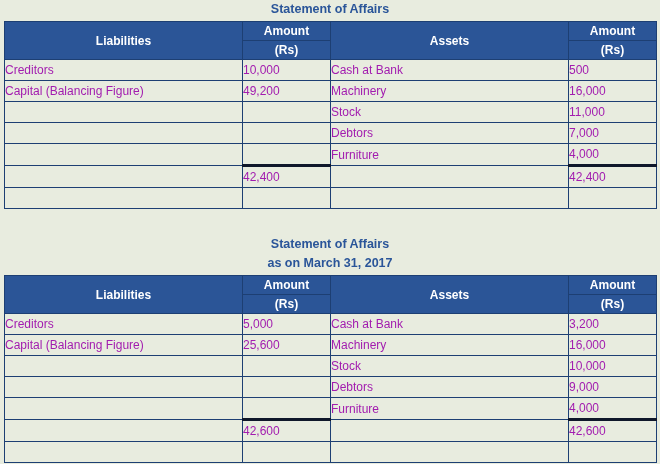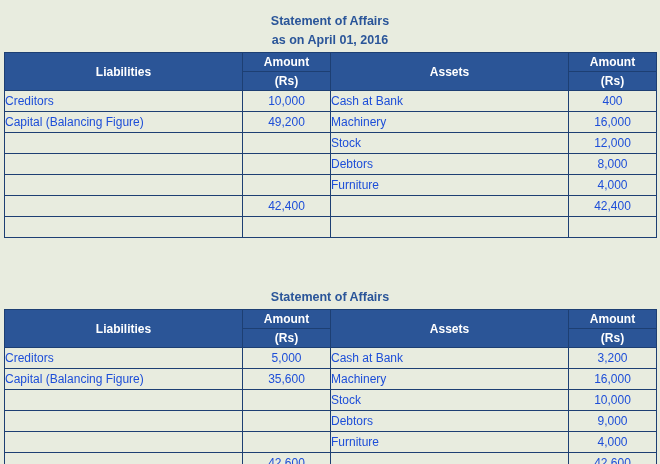--- a/index.html
+++ b/index.html
@@ -16,21 +16,21 @@
   }
   .page {
     width: 660px;
     height: 464px;
     position: relative;
     box-sizing: border-box;
   }
   .block {
     width: 660px;
     box-sizing: border-box;
-    padding: 12px 4px;
+    padding: 0 4px;
   }
   .block-title {
     text-align: center;
     font-weight: bold;
     font-size: 12.5px;
     color: #2a5599;
     line-height: 19px;
   }
   table.soa {
     border-collapse: collapse;
@@ -66,56 +66,55 @@
     margin-top: 32px;
   }
   .col-lia { width: 238px; }
   .col-amt1 { width: 88px; }
   .col-ass { width: 238px; }
   .col-amt2 { width: 88px; }
 
   tbody td {
     height: 20px;
     line-height: 20px;
-    color: #1d4ed8;
+    color: #a21caf;
     background: #e8ecdf;
   }
   td.text {
     text-align: left;
     padding-left: 6px;
   }
   td.num {
-    text-align: center;
+    text-align: left;
     padding-right: 6px;
   }
   td.blank {
     height: 20px;
   }
   tr.total td.num {
-    border-top: 1px solid #0f172a;
+    border-top: 3px solid #0f172a;
   }
   tr.total td.text {
     border-top: none;
   }
   td.dbl {
     border-top: 3px double #1d3f73;
     height: 10px;
   }
   .gap {
     height: 26px;
   }
 </style>
 </head>
 <body>
 
 <div class="page">
 
   <div class="block">
     <div class="block-title">Statement of Affairs</div>
-    <div class="block-title">as on April 01, 2016</div>
 
     <table class="soa">
       <colgroup>
         <col class="col-lia">
           <col class="col-amt1">
           <col class="col-ass">
           <col class="col-amt2">
       </colgroup>
       <thead>
         <tr class="r1">
@@ -127,39 +126,39 @@
         <tr class="r2">
           <th>(Rs)</th>
           <th>(Rs)</th>
         </tr>
       </thead>
       <tbody>
         <tr>
           <td class="text">Creditors</td>
           <td class="num">10,000</td>
           <td class="text">Cash at Bank</td>
-          <td class="num">400</td>
+          <td class="num">500</td>
         </tr>
         <tr>
           <td class="text">Capital (Balancing Figure)</td>
           <td class="num">49,200</td>
           <td class="text">Machinery</td>
           <td class="num">16,000</td>
         </tr>
         <tr>
           <td class="text"></td>
           <td class="num"></td>
           <td class="text">Stock</td>
-          <td class="num">12,000</td>
+          <td class="num">11,000</td>
         </tr>
         <tr>
           <td class="text"></td>
           <td class="num"></td>
           <td class="text">Debtors</td>
-          <td class="num">8,000</td>
+          <td class="num">7,000</td>
         </tr>
         <tr>
           <td class="text"></td>
           <td class="num"></td>
           <td class="text">Furniture</td>
           <td class="num">4,000</td>
         </tr>
         <tr class="total">
           <td class="text blank"></td>
           <td class="num">42,400</td>
@@ -173,20 +172,21 @@
           <td class="dbl"></td>
         </tr>
       </tbody>
     </table>
   </div>
 
   <div class="gap"></div>
 
   <div class="block">
     <div class="block-title">Statement of Affairs</div>
+    <div class="block-title">as on March 31, 2017</div>
 
     <table class="soa">
       <colgroup>
         <col class="col-lia">
           <col class="col-amt1">
           <col class="col-ass">
           <col class="col-amt2">
       </colgroup>
       <thead>
         <tr class="r1">
@@ -202,21 +202,21 @@
       </thead>
       <tbody>
         <tr>
           <td class="text">Creditors</td>
           <td class="num">5,000</td>
           <td class="text">Cash at Bank</td>
           <td class="num">3,200</td>
         </tr>
         <tr>
           <td class="text">Capital (Balancing Figure)</td>
-          <td class="num">35,600</td>
+          <td class="num">25,600</td>
           <td class="text">Machinery</td>
           <td class="num">16,000</td>
         </tr>
         <tr>
           <td class="text"></td>
           <td class="num"></td>
           <td class="text">Stock</td>
           <td class="num">10,000</td>
         </tr>
         <tr>

